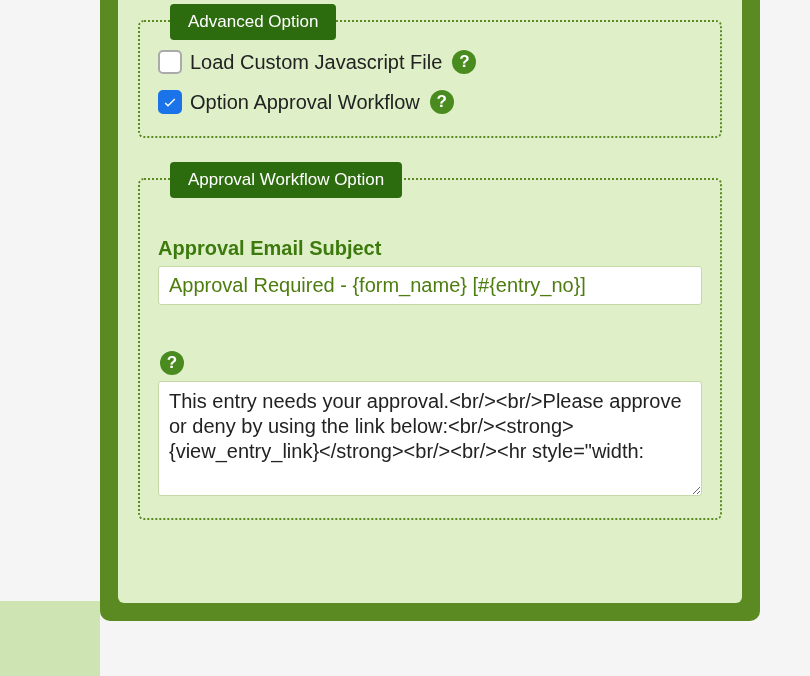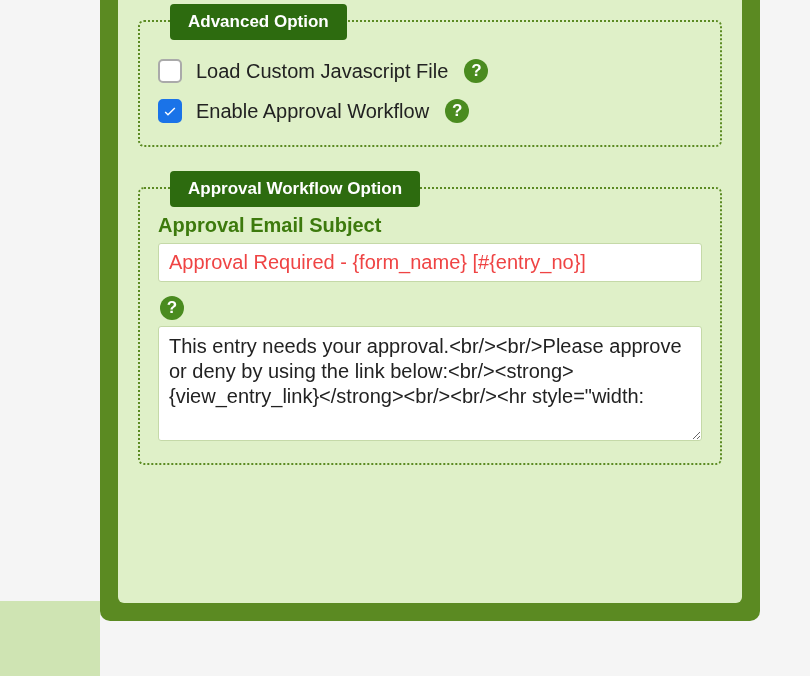--- a/index.html
+++ b/index.html
@@ -44,27 +44,27 @@
     }
     .legend {
       position: absolute;
       top: -18px;
       left: 30px;
       background: #2d6b0f;
       color: #fff;
       padding: 8px 18px;
       border-radius: 4px;
       font-size: 17px;
-      font-weight: 700;
+      font-weight: 400;
     }
     .checkbox-row {
       display: flex;
       align-items: center;
-      gap: 14px;
-      margin: 12px 0 16px 0;
+      gap: 8px;
+      margin: 3px 0 16px 0;
     }
     .checkbox-row:last-child {
       margin-bottom: 4px;
     }
     .checkbox {
       width: 24px;
       height: 24px;
       border-radius: 5px;
       display: flex;
       align-items: center;
@@ -106,30 +106,31 @@
       margin-left: 2px;
     }
     .field-label {
       font-size: 20px;
       color: #3d7a0d;
       font-weight: 600;
       margin-bottom: 6px;
       display: flex;
       align-items: flex-start;
       gap: 10px;
+      margin-top: 32px;
     }
     .text-input {
       width: 100%;
       padding: 7px 10px;
       font-size: 20px;
       font-family: inherit;
       border: 1px solid #c5d9a8;
       border-radius: 3px;
       background: #fff;
-      color: #ef4444;
+      color: #4d7c0f;
       margin-bottom: 14px;
     }
     .textarea {
       width: 100%;
       padding: 7px 10px;
       font-size: 20px;
       font-family: inherit;
       border: 1px solid #c5d9a8;
       border-radius: 3px;
       background: #fff;
@@ -163,21 +164,21 @@
         <span class="checkbox-label">Load Custom Javascript File</span>
         <span class="help-icon">?</span>
       </div>
 
       <div class="checkbox-row">
         <div class="checkbox checkbox-checked">
           <svg viewBox="0 0 24 24">
               <path d="M9 16.2l-3.5-3.5L4 14.2 9 19.2 20 8.2l-1.5-1.5z"></path>
             </svg>
         </div>
-        <span class="checkbox-label">Enable Approval Workflow</span>
+        <span class="checkbox-label">Option Approval Workflow</span>
         <span class="help-icon">?</span>
       </div>
     </div>
 
     <div class="fieldset">
       <div class="legend">Approval Workflow Option</div>
 
       <div class="field-label">
         <span>Approval Email Subject</span>
       </div>

